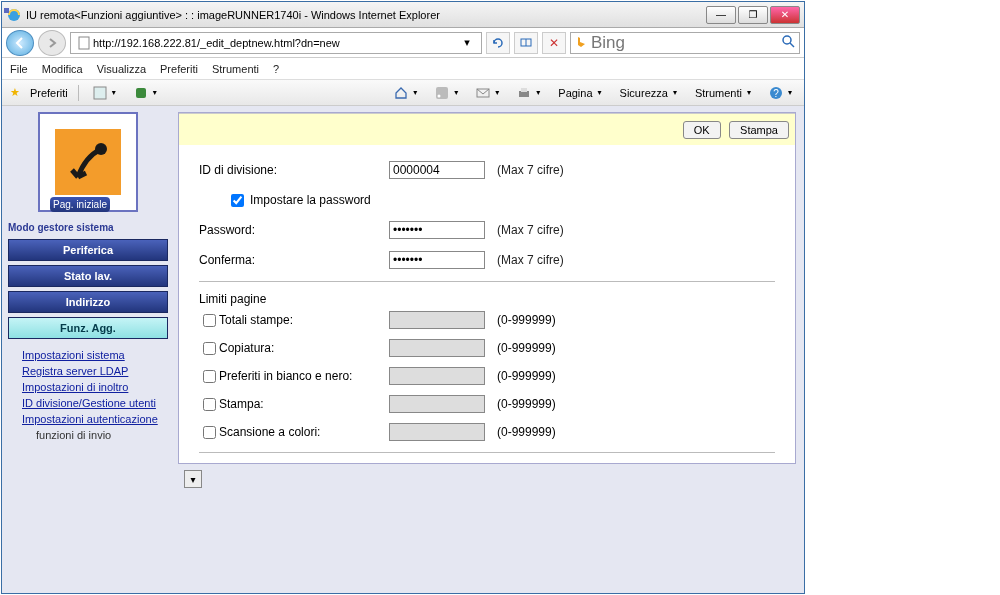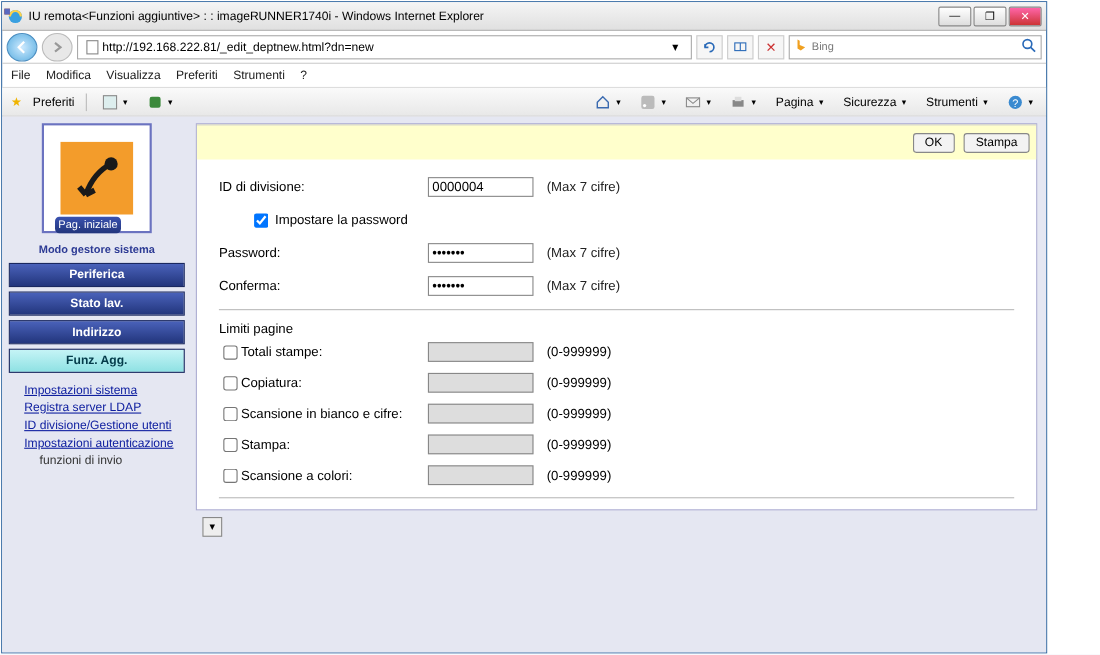--- a/index.html
+++ b/index.html
@@ -1,19 +1,19 @@
 <!DOCTYPE html>
 <html><head>
 <meta charset="utf-8">
 <style>
   * { box-sizing: border-box; margin: 0; padding: 0; font-family: Tahoma, Arial, sans-serif; }
   html, body { width: 1000px; height: 595px; overflow: hidden; background: #fff; }
 
   .window {
-    width: 951px; height: 593px; position: absolute; left: 1px; top: 1px;
+    width: 804px; height: 593px; position: absolute; left: 1px; top: 1px;
     border: 1px solid #3a6ea5; background: #fff;
   }
   .titlebar {
     height: 26px; background: linear-gradient(#f5f5f5, #e0e0e0);
     border-bottom: 1px solid #aaa; display: flex; align-items: center;
     padding: 0 4px; font-size: 11px;
   }
   .titlebar-icon { width:16px; height:16px; margin-right:4px; display:inline-flex; align-items:center; justify-content:center; }
   .titlebar-text { flex: 1; }
   .win-buttons { display: flex; gap: 2px; }
@@ -38,21 +38,21 @@
     display: flex; align-items: center; background:#fff;
   }
   .url-drop { width: 20px; text-align:center; }
   .url-icon { width:18px; height:18px; display:inline-flex; align-items:center; justify-content:center; }
   .ab-btn {
     width: 24px; height: 22px; border:1px solid #ccc; display:flex; align-items:center;
     justify-content:center; font-size:12px; background:#f6f6f6;
   }
   .searchbox {
     width: 230px; height: 22px; border: 1px solid #aaa; display:flex; align-items:center;
-    padding: 0 4px; font-size:10px; color:#777; gap:4px; background:#fff;
+    padding: 0 4px; font-size:17px; color:#777; gap:4px; background:#fff;
   }
   .searchbox .mag { margin-left:auto; color:#2a6ab8; }
 
   .menubar {
     height: 22px; display: flex; align-items: center; gap: 14px;
     padding: 0 8px; font-size: 11px; color:#222;
     border-bottom: 1px solid #ddd;
   }
 
   .favbar {
@@ -78,21 +78,21 @@
     display:flex; align-items:center; justify-content:center; position:relative;
   }
   .homebox-inner {
     width:66px; height:66px; background:#f39c2b; display:flex; align-items:center; justify-content:center;
   }
   .homelabel {
     position:absolute; bottom:-2px; left:10px; right:26px;
     background: linear-gradient(#3a52b0,#22357c); color:#fff; font-size:10px;
     text-align:center; padding:2px 0; border-radius:4px;
   }
-  .modo { color:#2c3a94; font-weight:bold; font-size:10px; text-align:center; margin:10px 0 6px; }
+  .modo { color:#2c3a94; font-weight:bold; font-size:10px; text-align:left; margin:10px 0 6px; }
   .navbtns button {
     display:block; width:100%; margin-bottom:4px; height:22px;
     border:1px solid #1a2860; color:#fff; font-weight:bold; font-size:11px;
     background: linear-gradient(#4a62ba,#22357c); cursor:pointer;
   }
   .navbtns button.funz {
     background: linear-gradient(#c5f4f6,#8ee1e3); color:#043b4a;
   }
   .sidelist { margin-top:8px; }
   .sidelist a {
@@ -313,20 +313,24 @@
       <ul class="sidelist">
         <li>
             <span class="sq"></span>
             <a>Impostazioni sistema</a>
           </li>
         <li>
             <span class="sq"></span>
             <a>Registra server LDAP</a>
           </li>
         <li>
+            <span class="sq"></span>
+            <a>Impostazioni di inoltro</a>
+          </li>
+        <li>
             <span class="sq orange"></span>
             <a>ID divisione/Gestione utenti</a>
           </li>
         <li>
             <span class="sq"></span>
             <a>Impostazioni autenticazione</a>
           </li>
         <li style="padding-left:14px">
             <a style="text-decoration:none;color:#333">funzioni di invio</a>
           </li>
@@ -378,21 +382,21 @@
                 <input type="checkbox" style="">
               </div>
             <div class="lim-lbl">Copiatura:</div>
             <div class="lim-val"><input type="text" disabled="" style=""></div>
             <div class="lim-hint">(0-999999)</div>
           </div>
           <div class="lim-row">
             <div class="lim-chk">
                 <input type="checkbox" style="">
               </div>
-            <div class="lim-lbl">Scansione in bianco e cifre:</div>
+            <div class="lim-lbl">Preferiti in bianco e nero:</div>
             <div class="lim-val"><input type="text" disabled="" style=""></div>
             <div class="lim-hint">(0-999999)</div>
           </div>
           <div class="lim-row">
             <div class="lim-chk">
                 <input type="checkbox" style="">
               </div>
             <div class="lim-lbl">Stampa:</div>
             <div class="lim-val"><input type="text" disabled="" style=""></div>
             <div class="lim-hint">(0-999999)</div>

